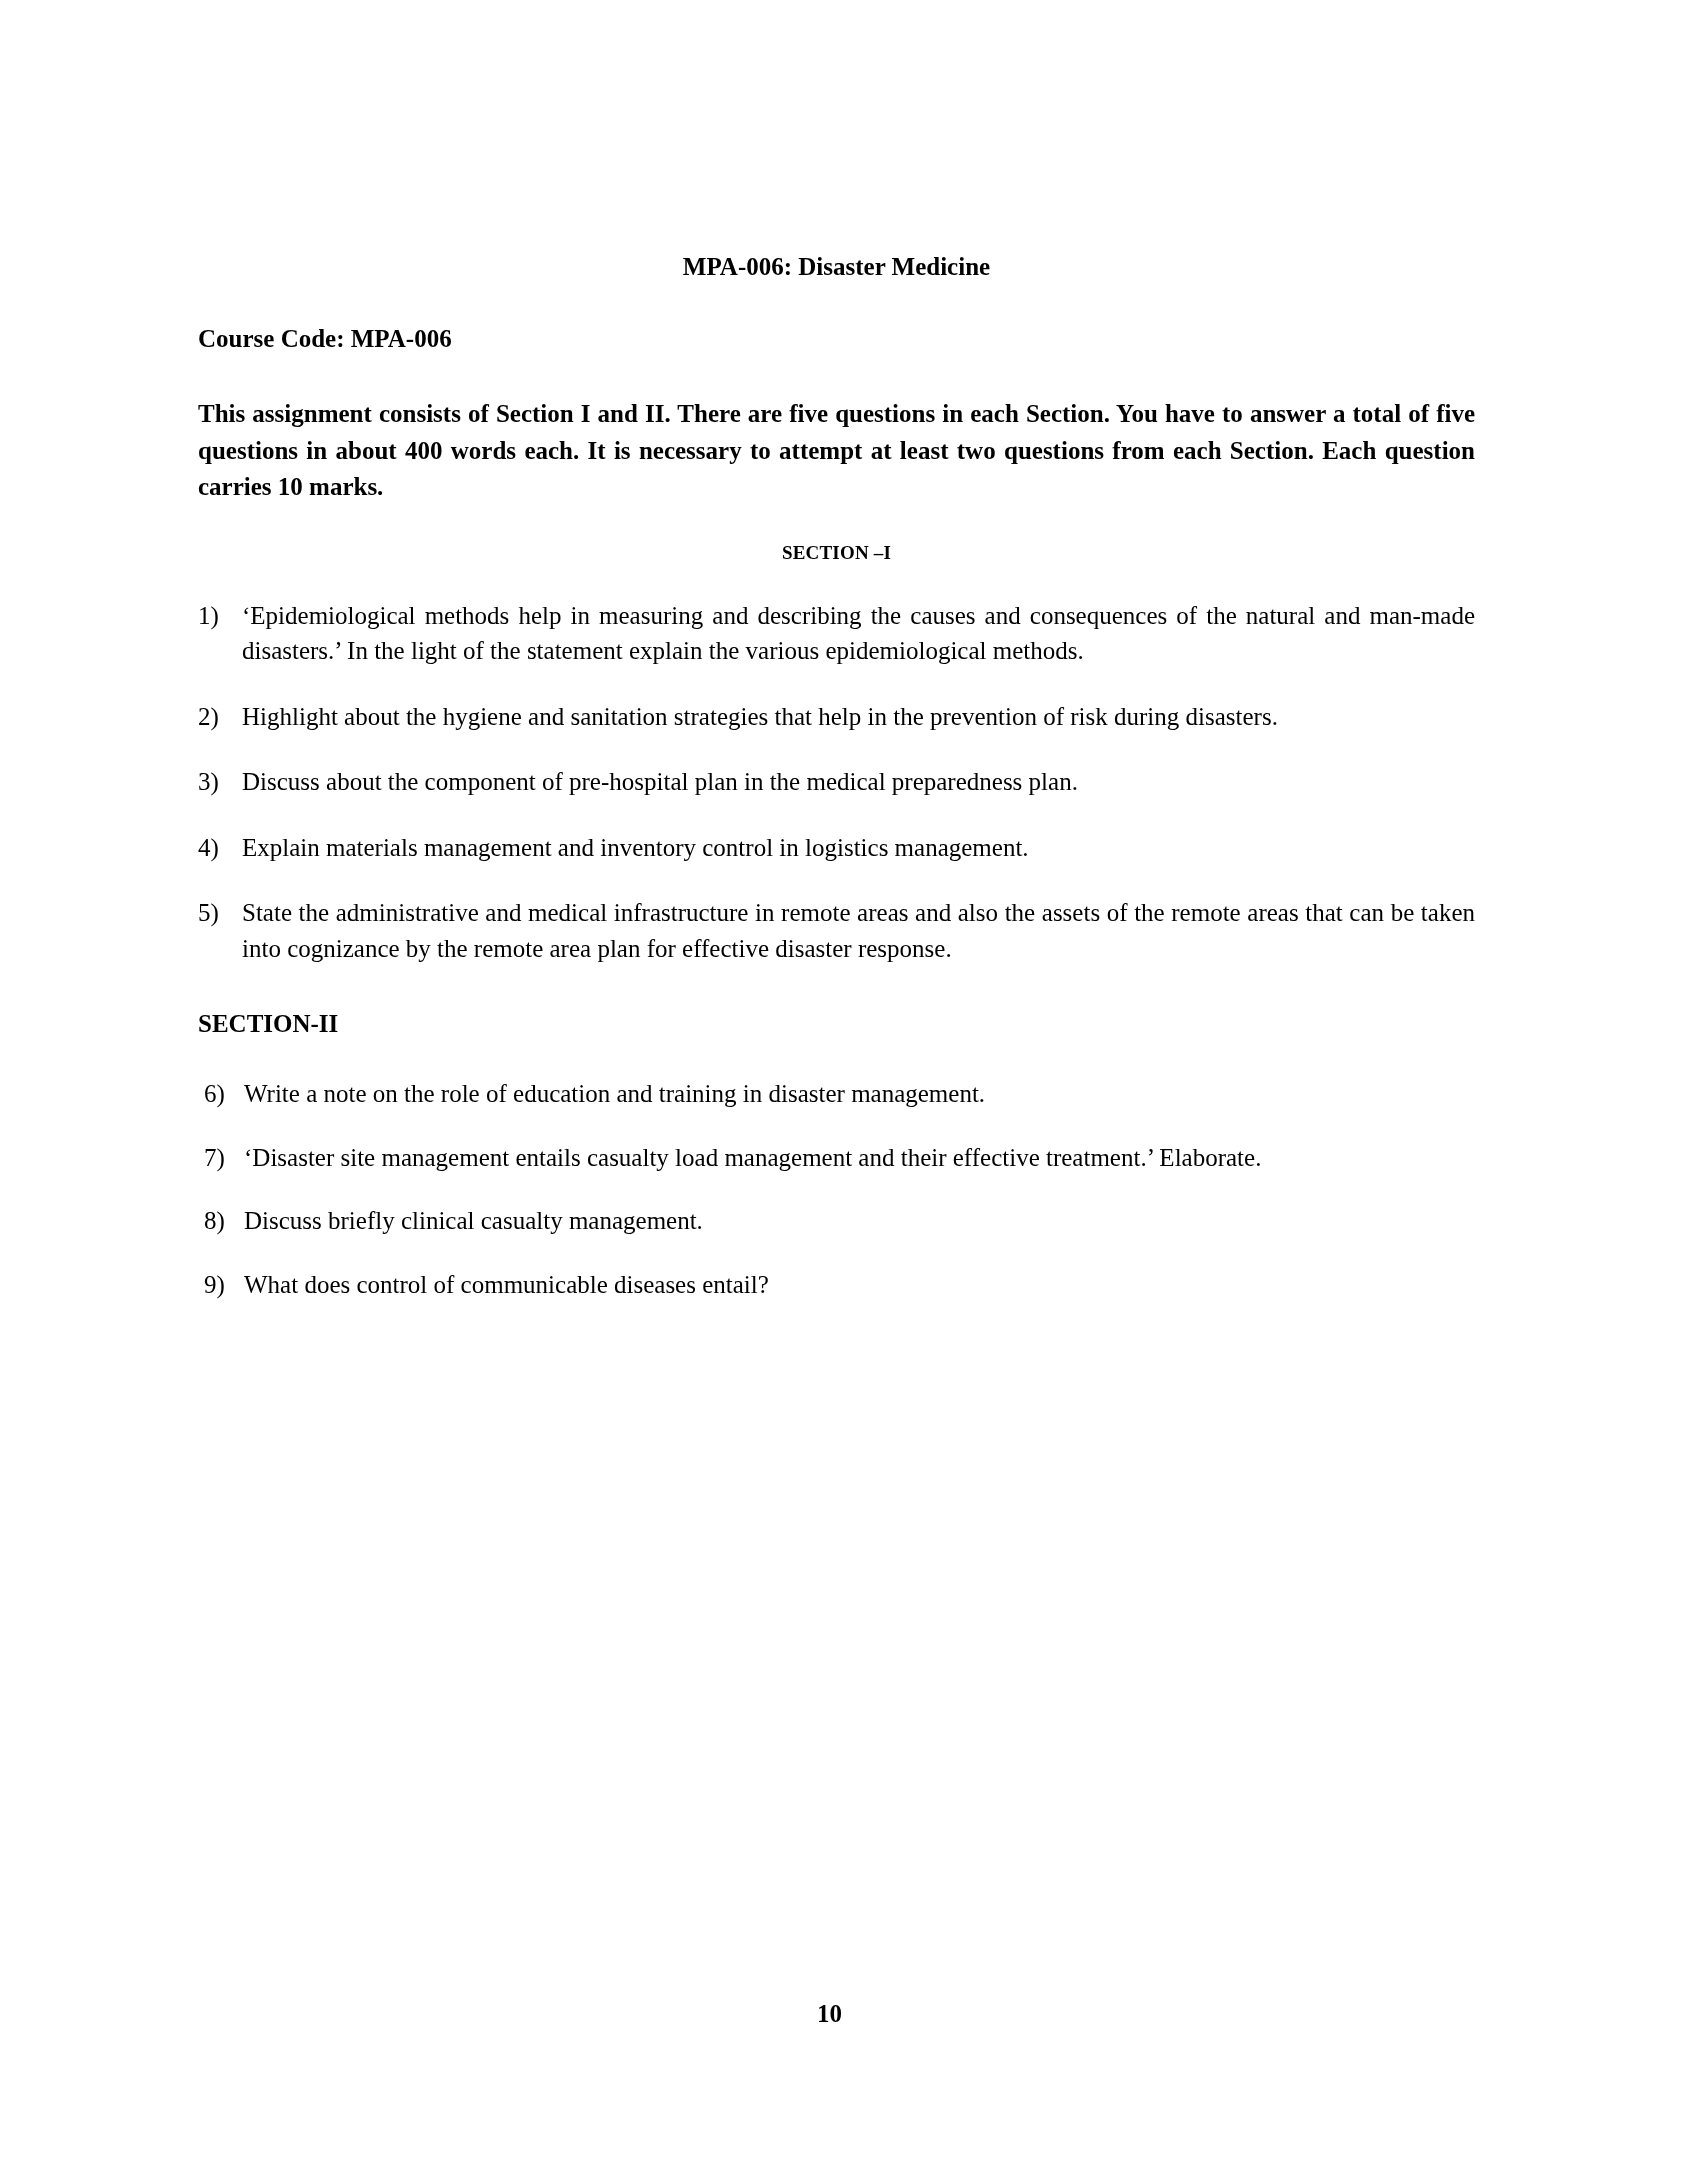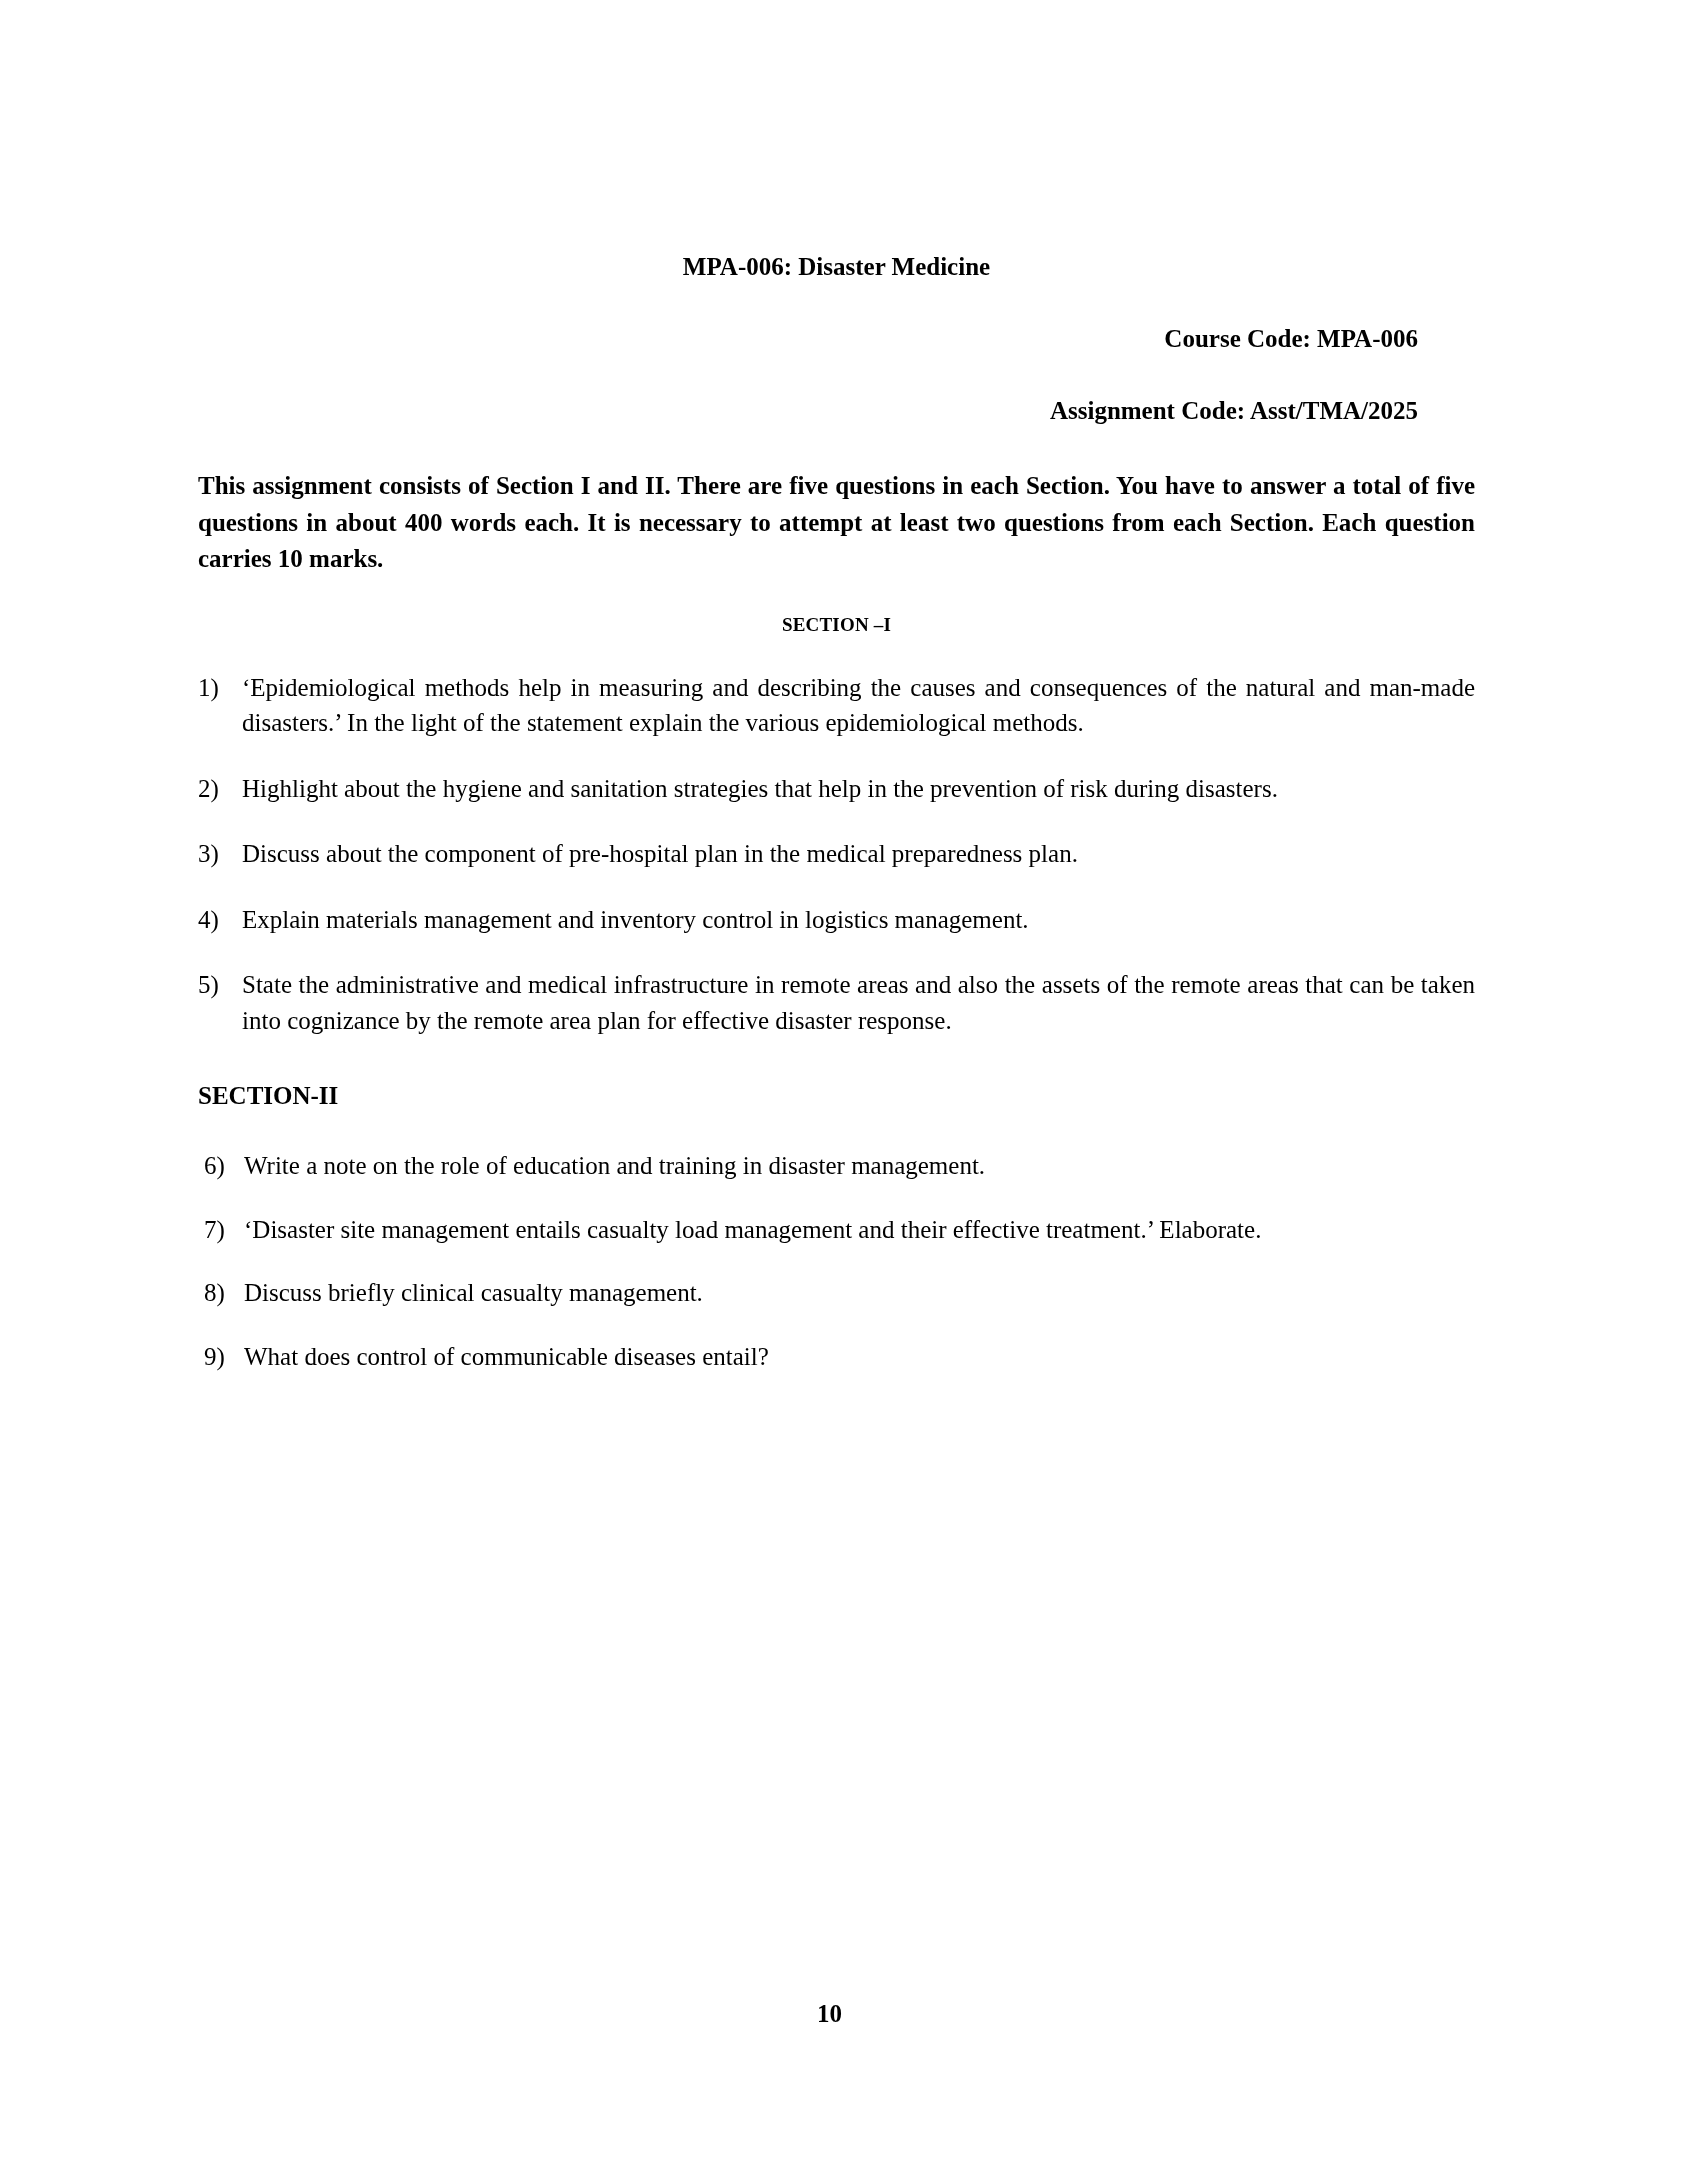--- a/index.html
+++ b/index.html
@@ -28,21 +28,20 @@
   }
   .center-line {
     text-align: center;
     font-weight: bold;
     font-size: 25px;
     line-height: 1.2;
   }
   .t1 { margin-bottom: 42px; }
   .t2 { margin-bottom: 42px; }
   .right-line {
-    text-align: right;
     font-weight: bold;
     font-size: 25px;
     line-height: 1.2;
     padding-right: 57px;
   }
   .r1 { margin-bottom: 42px; }
   .r2 { margin-bottom: 42px; }
   .r3 { margin-bottom: 40px; }
   .intro {
     font-weight: bold;
@@ -104,21 +103,20 @@
 </style>
 </head>
 <body>
 
 <div class="page">
   <div class="content">
 
     <div class="title-block">
       <div class="center-line t1">MPA-006: Disaster Medicine</div>
       <div class="right-line r1">Course Code: MPA-006</div>
-      <div class="right-line r2">Assignment Code: Asst/TMA/2025</div>
     </div>
 
     <div class="intro">This assignment consists of Section I and II. There are five questions in each Section. You have to answer a total of five questions in about 400 words each. It is necessary to attempt at least two questions from each Section. Each question carries 10 marks.</div>
 
     <div class="section-head">SECTION –I</div>
 
     <ol class="qlist sec1-list">
       <li class="qitem">
         <span class="num">1)</span>
         <span class="txt">‘Epidemiological methods help in measuring and describing the causes and consequences of the natural and man-made disasters.’ In the light of the statement explain the various epidemiological methods.</span>

